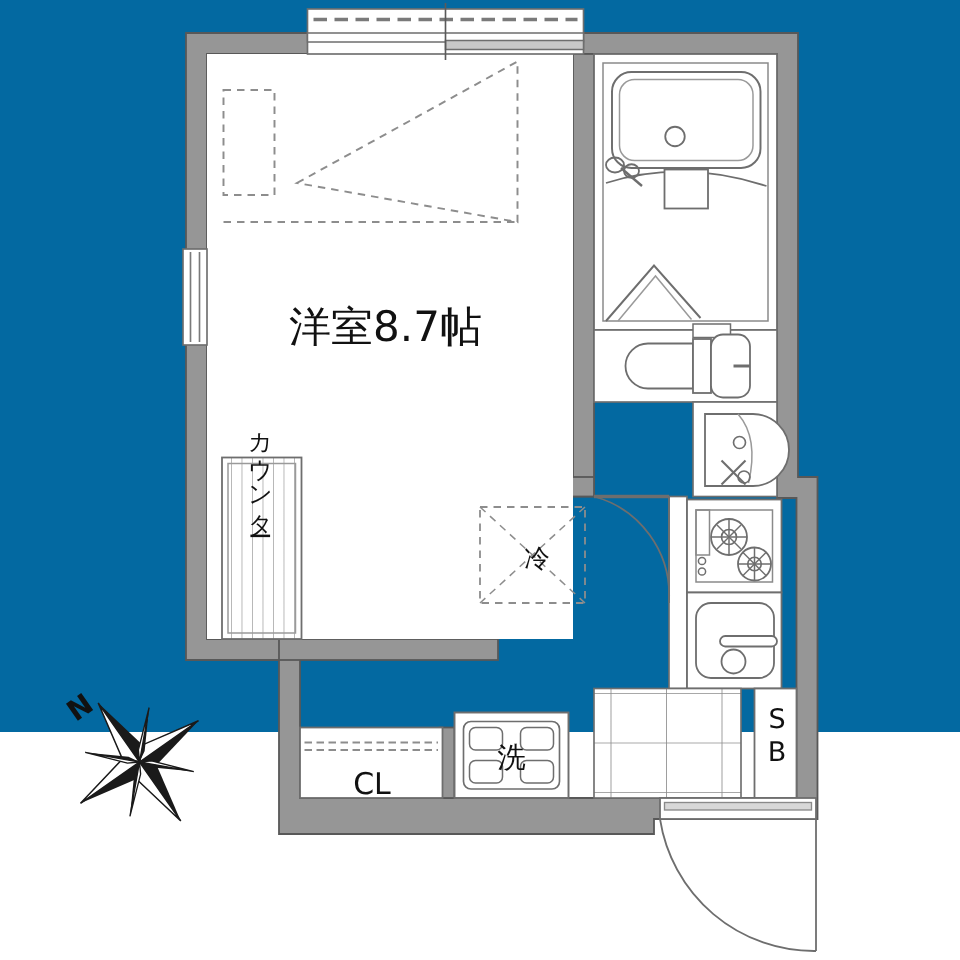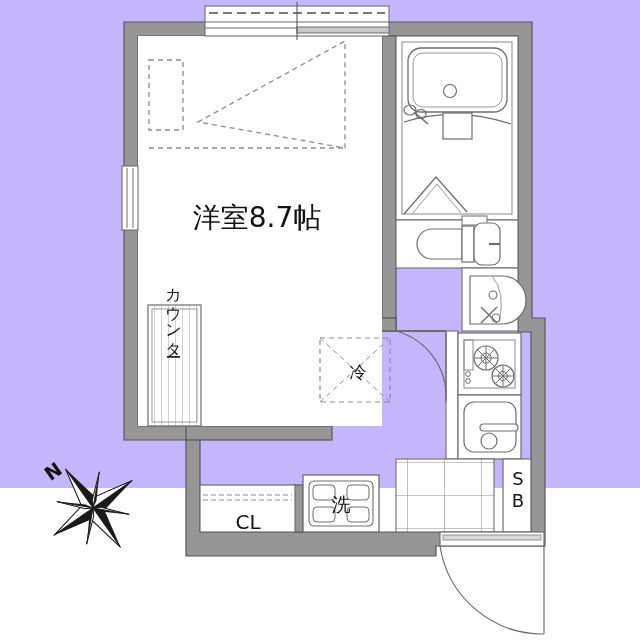--- a/index.html
+++ b/index.html
@@ -10,21 +10,21 @@
   body {
     width: 640px;
     height: 640px;
     font-family: "DejaVu Sans", "Liberation Sans", sans-serif;
     overflow: hidden;
   }
   #plan-root {
     position: relative;
     width: 640px;
     height: 488px;
-    background: #c4b5fd;
+    background: #0369a1;
   }
   #plan-svg {
     display: block;
     width: 640px;
     height: 640px;
   }
   .lbl {
     font-family: "DejaVu Sans", "Liberation Sans", sans-serif;
     fill: #111111;
   }

